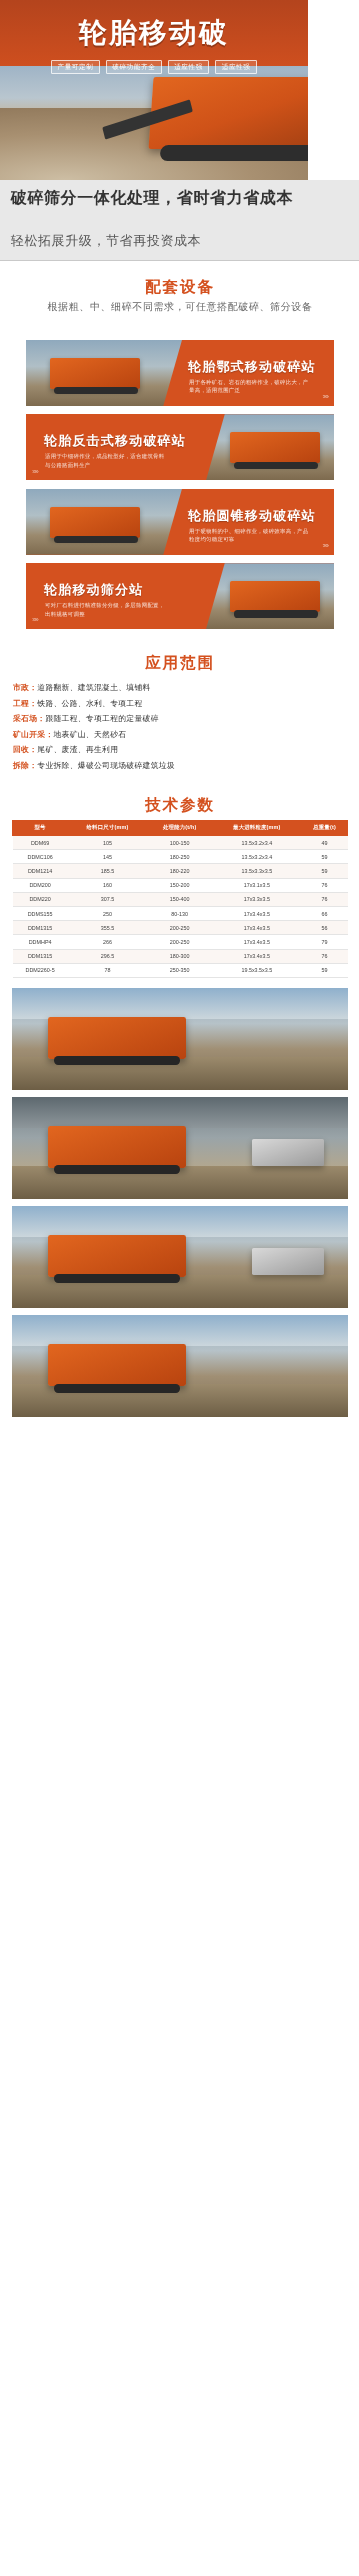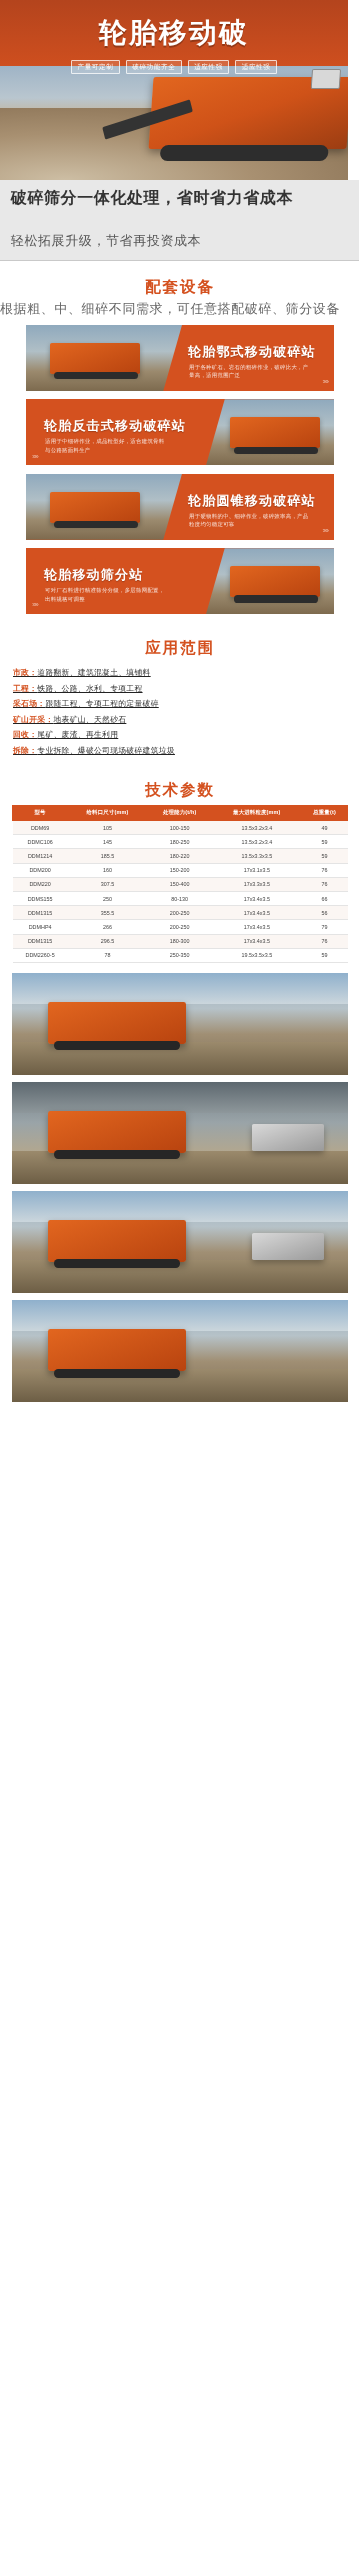--- a/index.html
+++ b/index.html
@@ -7,21 +7,21 @@
     width: 360px;
     font-family: "Liberation Sans", sans-serif;
     background: #ffffff;
     color: #222;
   }
   .page { width: 360px; position: relative; overflow: hidden; }
 
   
   .hero {
     position: relative;
-    width: 348px;
+    width: 308px;
     height: 180px;
     background: linear-gradient(180deg, #b4441d 0%, #d4511f 45%, #c94a1c 100%);
     overflow: hidden;
   }
   .hero-photo {
     position: absolute;
     left: 0; top: 66px;
     width: 360px; height: 114px;
     background:
       linear-gradient(180deg, #9fb4c6 0%, #b9c6cf 28%, #c3b49a 45%, #a89071 62%, #8d7355 100%);
@@ -102,25 +102,25 @@
   
   .sec-title {
     text-align: center;
     font-size: 15.6px;
     font-weight: 700;
     color: #d4511f;
     letter-spacing: 1.8px;
     padding: 15.6px 0 2.4px 0;
   }
   .sec-sub {
-    text-align: left;
-    font-size: 13px;
+    text-align: center;
+    font-size: 10px;
     color: #666;
     letter-spacing: 0.6px;
-    padding-bottom: 7px;
+    padding-bottom: 26px;
   }
 
   
   .prod {
     position: relative;
     width: 308px;
     height: 66px;
     margin: 0 auto 8.4px auto;
     background: #d4511f;
     overflow: hidden;
@@ -165,21 +165,20 @@
     color: rgba(255,255,255,.55); font-size: 7.8px; letter-spacing:-1.2px;
   }
   .prod.left-label .photo { left: 180px; clip-path: polygon(12% 0, 100% 0, 100% 100%, 0 100%); }
   .prod.left-label .name { left: 18px; }
   .prod.left-label .desc { left: 19px; }
   .prod.left-label .arrows { right:auto; left:6px; }
 
   
   .apply {
     padding: 3.6px 13px 6px 13px;
-    text-decoration: underline;
   }
   .apply-row {
     font-size: 7.8px;
     color: #333;
     line-height: 15.6px;
     letter-spacing: 0.3px;
   }
   .apply-row b {
     color: #d4511f;
     font-weight: 700;

